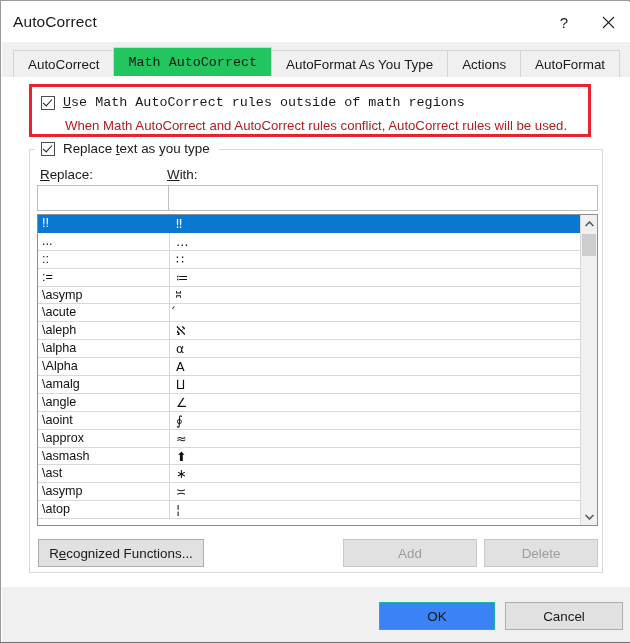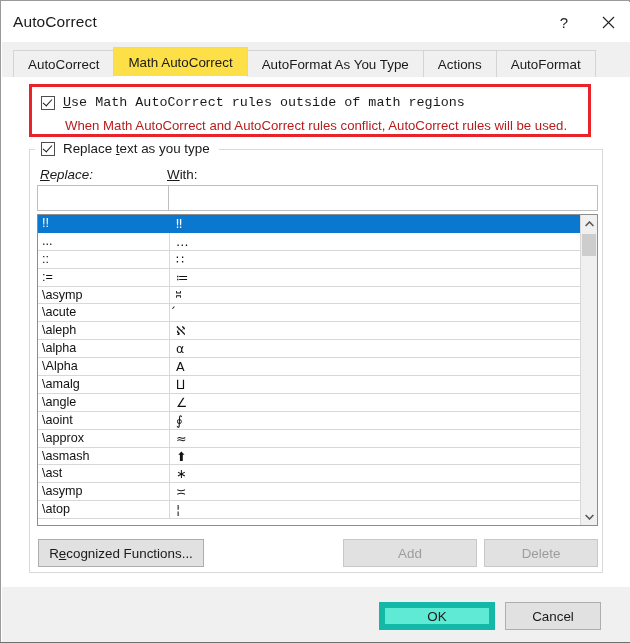--- a/index.html
+++ b/index.html
@@ -85,28 +85,29 @@
     background: #f0f0f0;
     border-left: 1px solid #d4d4d4;
     border-right: 1px solid #d4d4d4;
     border-top: 1px solid #d4d4d4;
     margin-right: -1px;
     box-sizing: border-box;
     cursor: default;
     white-space: nowrap;
   }
   .tab.active {
-    background: #fde047;
+    background: #22c55e;
     height: 30px;
     border-left: 1px solid #d4d4d4;
     border-right: 1px solid #d4d4d4;
     border-top: 1px solid #d4d4d4;
     border-bottom: 1px solid #ffffff;
     position: relative;
     z-index: 3;
+    font-family: Liberation Mono, monospace;
   }
 
   
   .tabpage {
     position: absolute;
     left: 1px; top: 76px;
     width: 628px;
     height: 510px;
     background: #ffffff;
   }
@@ -307,22 +308,22 @@
     justify-content: center;
     cursor: default;
     white-space: nowrap;
   }
   .btn.disabled {
     color: #9d9d9d;
     background: #e1e1e1;
     border-color: #c8c8c8;
   }
   .btn.default {
-    border: 6px solid #14b8a6;
-    background: #5eead4;
+    border: 1px solid #14b8a6;
+    background: #3b82f6;
   }
   .btn u { text-decoration: underline; }
 
   
   .footer {
     position: absolute;
     left: 1px;
     top: 586px;
     width: 628px;
     height: 56px;
@@ -378,21 +379,21 @@
     <div class="red-box"></div>
 
     <div class="groupbox"></div>
     <div class="group-legend-mask"></div>
 
     <div class="cbrow" style="left:39px; top:64px;">
       <span class="checkbox checked"></span>
       <span class="cb-label"><span>Replace </span><u>t</u><span>ext as you type</span></span>
     </div>
 
-    <div class="fieldlabel" style="left:38px; top:90px;font-style:italic;"><u>R</u><span>eplace:</span></div>
+    <div class="fieldlabel" style="left:38px; top:90px;"><u>R</u><span>eplace:</span></div>
     <div class="fieldlabel" style="left:165px; top:90px;"><u>W</u><span>ith:</span></div>
 
     <input class="txtinput" style="left: 35px; top: 108px; width: 132px; height: 26px;" value="" placeholder="">
     <input class="txtinput" style="left: 166px; top: 108px; width: 430px; height: 26px;" value="" placeholder="">
 
     <div class="listbox">
       <div class="list-rows" id="list-rows">
           <div class="lrow sel">
             <div class="lcell-a">!!</div>
             <div class="lcell-b">‼</div>
@@ -483,17 +484,17 @@
         <span>cognized Functions...</span>
       </div>
 
     <div class="btn disabled" style="left:341px; top:462px; width:134px; height:28px;">Add</div>
 
     <div class="btn disabled" style="left:482px; top:462px; width:114px; height:28px;">Delete</div>
   </div>
 
   <div class="footer">
     <div class="btn default" style="left:377px; top:15px; width:116px; height:28px;">OK</div>
-    <div class="btn" style="left:503px; top:15px; width:96px; height:28px;text-align:right;">Cancel</div>
+    <div class="btn" style="left:503px; top:15px; width:118px; height:28px;text-align:right;">Cancel</div>
   </div>
 
 </div>
 <div class="bottom-edge"></div>
 
 </body></html>

